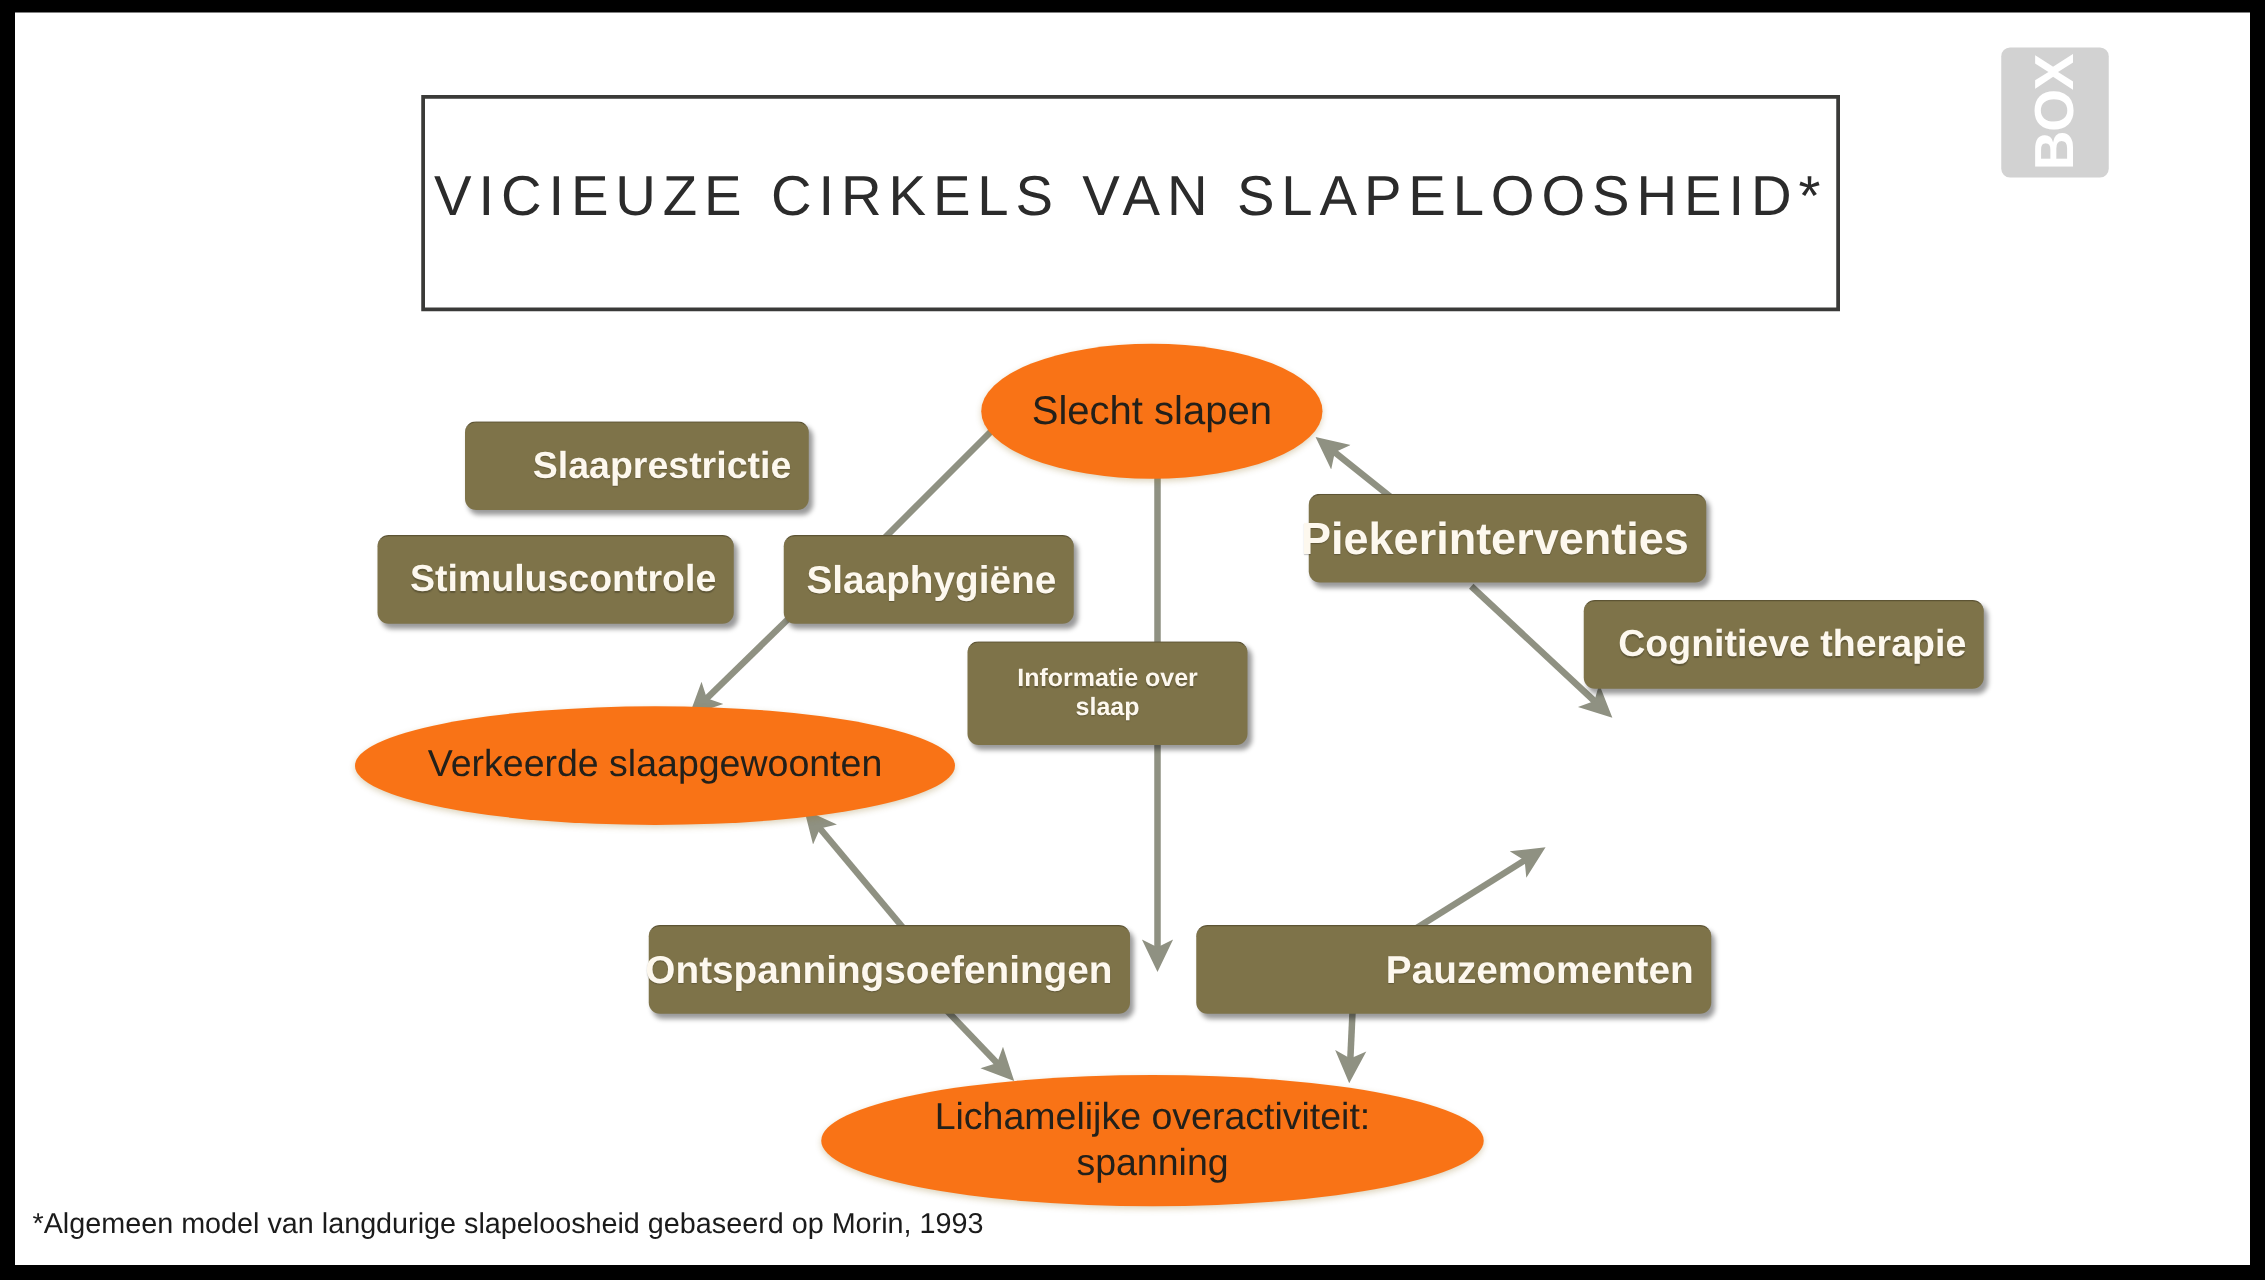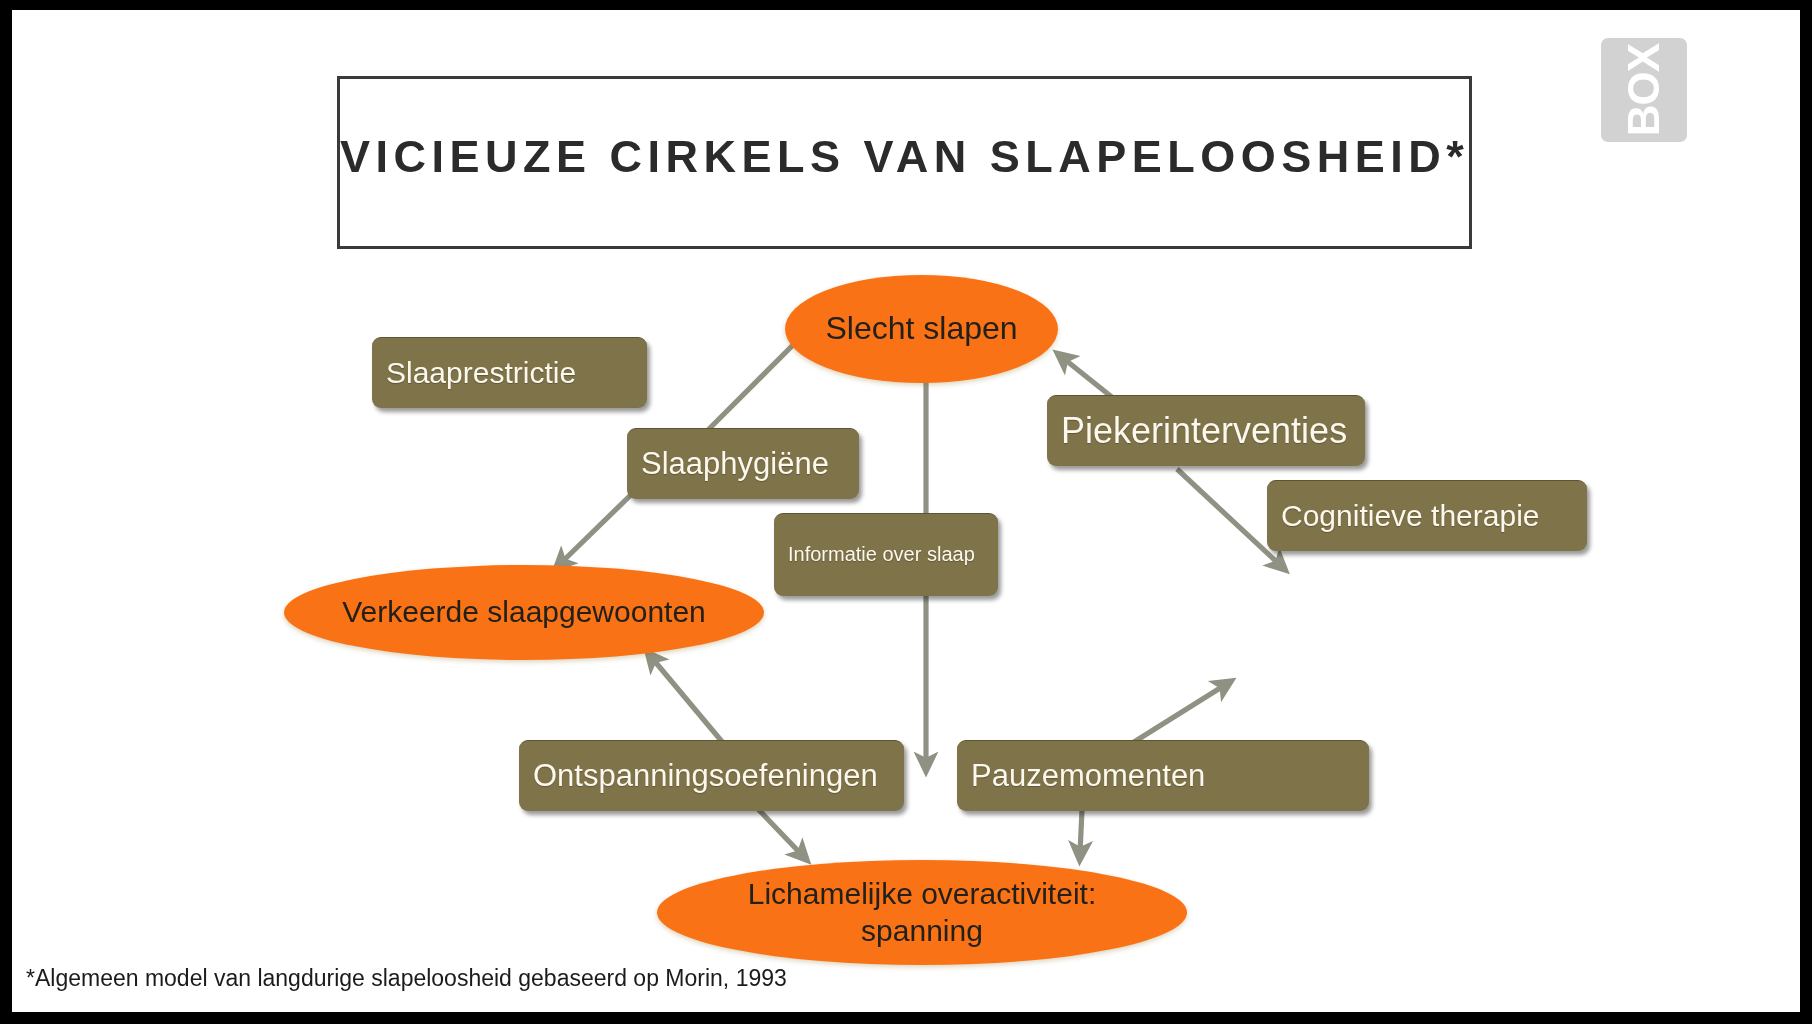--- a/index.html
+++ b/index.html
@@ -46,21 +46,21 @@
   #title-text {
     position: absolute;
     left: 0;
     top: 52px;
     width: 100%;
     text-align: center;
     font-family: "Liberation Sans", sans-serif;
     font-size: 45px;
     letter-spacing: 5.5px;
     color: #2b2b2b;
-    font-weight: 700;
+    font-weight: 400;
     white-space: nowrap;
   }
 
   
   #logo {
     position: absolute;
     left: 1589px;
     top: 28px;
     width: 86px;
     height: 104px;
@@ -116,25 +116,25 @@
 
   
   .obox {
     position: absolute;
     background: #7e7349;
     border-radius: 9px;
     border-top: 1px solid #5d5434;
     box-shadow: 3px 4px 4px rgba(0,0,0,0.40);
     display: flex;
     align-items: center;
-    justify-content: flex-start;
+    justify-content: flex-end;
     text-align: center;
     color: #fdf8ee;
     font-family: "Liberation Sans", sans-serif;
-    font-weight: 400;
+    font-weight: 700;
   }
   .obox .btext {
     padding: 0 14px;
     line-height: 1.16;
     text-shadow: 0 1px 1px rgba(0,0,0,0.25);
   }
 
   
   #footnote {
     position: absolute;
@@ -199,20 +199,23 @@
 
 
     <div class="ellipse" style="left:645px; top:850px; width:530px; height:105px; font-size:30px;">
       <span class="etext">Lichamelijke overactiviteit: spanning</span>
     </div>
 
     <div class="obox" style="left:360px; top:327px; width:275px; height:70px; font-size:30px;">
       <span class="btext">Slaaprestrictie</span>
     </div>
 
+    <div class="obox" style="left:290px; top:418px; width:285px; height:70px; font-size:30px;">
+      <span class="btext">Stimuluscontrole</span>
+    </div>
 
     <div class="obox" style="left:615px; top:418px; width:232px; height:70px; font-size:31px;">
       <span class="btext">Slaaphygiëne</span>
     </div>
 
     <div class="obox" style="left:762px; top:503px; width:224px; height:82px; font-size:20px;">
       <span class="btext">Informatie over slaap</span>
     </div>
 
     <div class="obox" style="left:1035px; top:385px; width:318px; height:70px; font-size:36px;">

